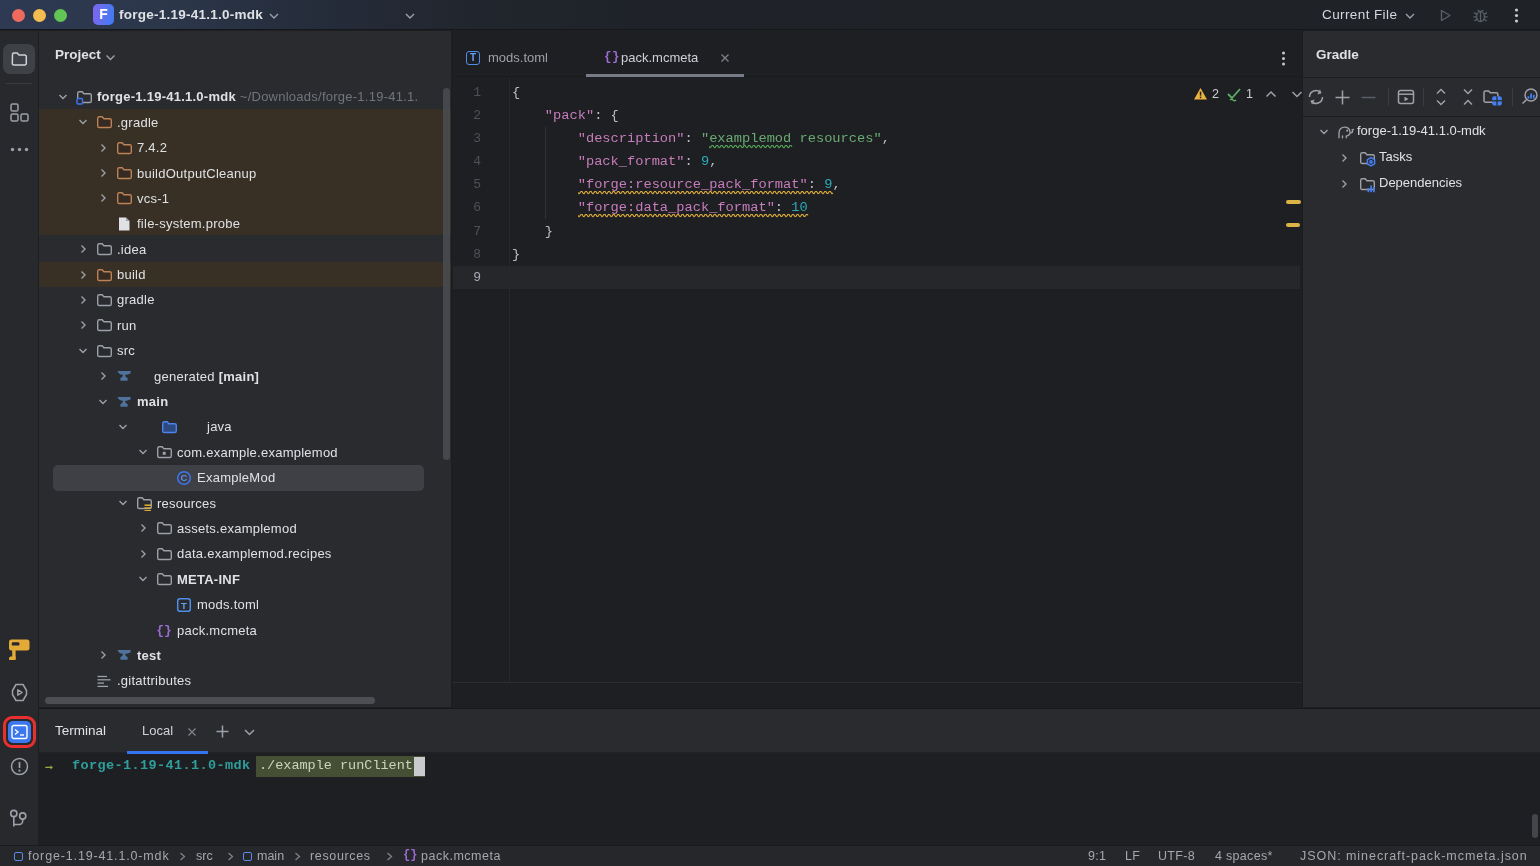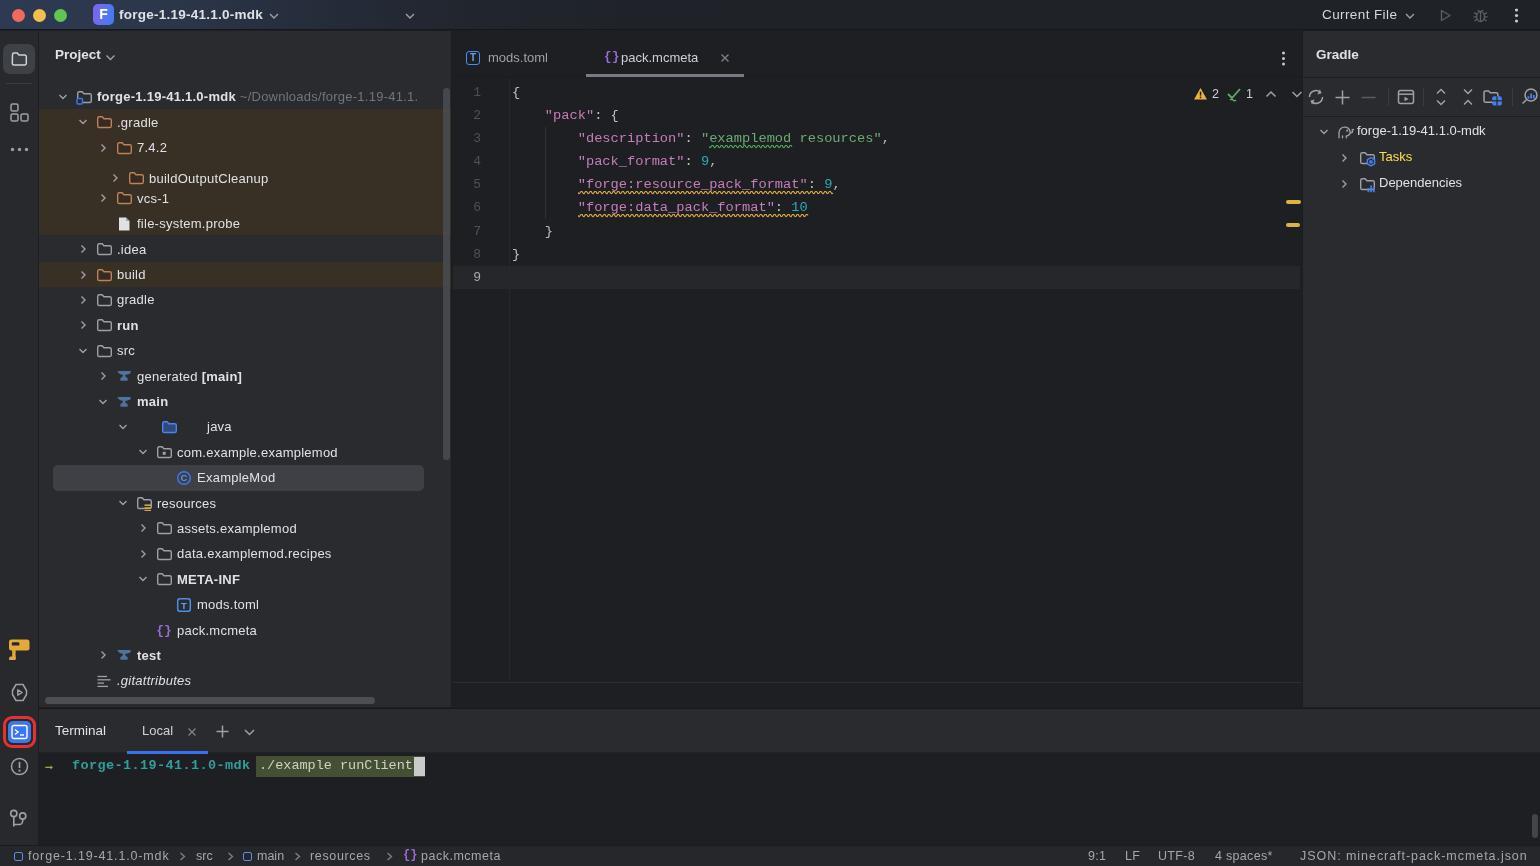--- a/index.html
+++ b/index.html
@@ -151,21 +151,21 @@
               <polyline points="6.5,4.5 10,8 6.5,11.5" fill="none" stroke="#9da0a8" stroke-width="1.4"></polyline>
             </svg>
           </span>
           <span class="ic">
             <svg width="16" height="16" viewBox="0 0 16 16">
               <path d="M1.7 4.4 c0-.9.7-1.6 1.6-1.6 h2.9 l1.7 1.9 h5.8 c.9 0 1.6.7 1.6 1.6 v5.6 c0 .9-.7 1.6-1.6 1.6 H3.3 c-.9 0-1.6-.7-1.6-1.6 Z" fill="#352b22" stroke="#bd8256" stroke-width="1.4"></path>
             </svg>
           </span>
           <span class="lbl" style="white-space:pre;">7.4.2</span>
         </div>
-<div class="row" style="left:68px;top:129.5px;align-items:flex-end;">
+<div class="row" style="left:56px;top:129.5px;">
           <span class="chev" style="margin-right:5px;">
             <svg width="16" height="16" viewBox="0 0 16 16">
               <polyline points="6.5,4.5 10,8 6.5,11.5" fill="none" stroke="#9da0a8" stroke-width="1.4"></polyline>
             </svg>
           </span>
           <span class="ic">
             <svg width="16" height="16" viewBox="0 0 16 16">
               <path d="M1.7 4.4 c0-.9.7-1.6 1.6-1.6 h2.9 l1.7 1.9 h5.8 c.9 0 1.6.7 1.6 1.6 v5.6 c0 .9-.7 1.6-1.6 1.6 H3.3 c-.9 0-1.6-.7-1.6-1.6 Z" fill="#352b22" stroke="#bd8256" stroke-width="1.4"></path>
             </svg>
           </span>
@@ -239,21 +239,21 @@
           <span class="chev" style="margin-right:5px;">
             <svg width="16" height="16" viewBox="0 0 16 16">
               <polyline points="6.5,4.5 10,8 6.5,11.5" fill="none" stroke="#9da0a8" stroke-width="1.4"></polyline>
             </svg>
           </span>
           <span class="ic">
             <svg width="16" height="16" viewBox="0 0 16 16">
               <path d="M1.7 4.4 c0-.9.7-1.6 1.6-1.6 h2.9 l1.7 1.9 h5.8 c.9 0 1.6.7 1.6 1.6 v5.6 c0 .9-.7 1.6-1.6 1.6 H3.3 c-.9 0-1.6-.7-1.6-1.6 Z" fill="none" stroke="#9da0a8" stroke-width="1.4"></path>
             </svg>
           </span>
-          <span class="lbl" style="white-space:pre;font-weight:bold;">run</span>
+          <span class="lbl" style="white-space:pre;">run</span>
         </div>
 <div class="row" style="left:36px;top:307.2px;">
           <span class="chev" style="margin-right:5px;">
             <svg width="16" height="16" viewBox="0 0 16 16">
               <polyline points="4.5,6 8,9.5 11.5,6" fill="none" stroke="#9da0a8" stroke-width="1.4"></polyline>
             </svg>
           </span>
           <span class="ic">
             <svg width="16" height="16" viewBox="0 0 16 16">
               <path d="M1.7 4.4 c0-.9.7-1.6 1.6-1.6 h2.9 l1.7 1.9 h5.8 c.9 0 1.6.7 1.6 1.6 v5.6 c0 .9-.7 1.6-1.6 1.6 H3.3 c-.9 0-1.6-.7-1.6-1.6 Z" fill="none" stroke="#9da0a8" stroke-width="1.4"></path>
@@ -265,21 +265,21 @@
           <span class="chev" style="margin-right:5px;">
             <svg width="16" height="16" viewBox="0 0 16 16">
               <polyline points="6.5,4.5 10,8 6.5,11.5" fill="none" stroke="#9da0a8" stroke-width="1.4"></polyline>
             </svg>
           </span>
           <span class="ic">
             <svg width="16" height="16" viewBox="0 0 16 16">
               <path d="M1.4 3 H14.6 V5.2 C12.5 6.3 10.6 6.7 9.1 6.7 C9 8.3 9.9 9.5 11.6 10 V12.7 H4.4 V10 C6.1 9.5 7 8.3 6.9 6.7 C4.2 6.6 2.3 5.4 1.4 3 Z" fill="#50739e"></path>
             </svg>
           </span>
-          <span class="lbl" style="white-space:pre;">generated <b>[main]</b></span>
+          <span class="lbl" style="white-space:pre;margin-left:17px;">generated <b>[main]</b></span>
         </div>
 <div class="row" style="left:56px;top:358.0px;">
           <span class="chev" style="margin-right:5px;">
             <svg width="16" height="16" viewBox="0 0 16 16">
               <polyline points="4.5,6 8,9.5 11.5,6" fill="none" stroke="#9da0a8" stroke-width="1.4"></polyline>
             </svg>
           </span>
           <span class="ic">
             <svg width="16" height="16" viewBox="0 0 16 16">
               <path d="M1.4 3 H14.6 V5.2 C12.5 6.3 10.6 6.7 9.1 6.7 C9 8.3 9.9 9.5 11.6 10 V12.7 H4.4 V10 C6.1 9.5 7 8.3 6.9 6.7 C4.2 6.6 2.3 5.4 1.4 3 Z" fill="#50739e"></path>
@@ -411,21 +411,21 @@
               <polyline points="6.5,4.5 10,8 6.5,11.5" fill="none" stroke="#9da0a8" stroke-width="1.4"></polyline>
             </svg>
           </span>
           <span class="ic">
             <svg width="16" height="16" viewBox="0 0 16 16">
               <path d="M1.4 3 H14.6 V5.2 C12.5 6.3 10.6 6.7 9.1 6.7 C9 8.3 9.9 9.5 11.6 10 V12.7 H4.4 V10 C6.1 9.5 7 8.3 6.9 6.7 C4.2 6.6 2.3 5.4 1.4 3 Z" fill="#50739e"></path>
             </svg>
           </span>
           <span class="lbl" style="white-space:pre;"><b>test</b></span>
         </div>
-<div class="row" style="left:36px;top:637.3px;font-style:italic;">
+<div class="row" style="left:36px;top:637.3px;">
           <span class="chev" style="margin-right:5px;">
             <span style="width:16px;height:16px;"></span>
           </span>
           <span class="ic">
             <svg width="16" height="16" viewBox="0 0 16 16">
               <g stroke="#9da0a8" stroke-width="1.3">
                 <line x1="1.5" y1="3.5" x2="11" y2="3.5"></line>
                 <line x1="1.5" y1="6.8" x2="14.5" y2="6.8"></line>
                 <line x1="1.5" y1="10.1" x2="8" y2="10.1"></line>
                 <line x1="1.5" y1="13.4" x2="12" y2="13.4"></line>
@@ -595,21 +595,21 @@
       </div>
       <div class="abs" style="left:56px;top:119px;">
         <svg width="17" height="17" viewBox="0 0 17 17">
           <path d="M1.7 4.4 c0-.9.7-1.6 1.6-1.6 h2.9 l1.7 1.9 h5.8 c.9 0 1.6.7 1.6 1.6 v5.6 c0 .9-.7 1.6-1.6 1.6 H3.3 c-.9 0-1.6-.7-1.6-1.6 Z" fill="none" stroke="#9da0a8" stroke-width="1.4"></path>
           <g fill="#292b2f" stroke="#467ff2" stroke-width="1.5">
             <path d="M12 7.6 l3.6 2.1 v4.2 L12 16 l-3.6-2.1 v-4.2 Z"></path>
             <circle cx="12" cy="11.9" r="1.1"></circle>
           </g>
         </svg>
       </div>
-      <div class="abs" style="left:76px;top:118px;font-size:13px;color:#fde047;">Tasks</div>
+      <div class="abs" style="left:76px;top:118px;font-size:13px;color:#e5e5e5;">Tasks</div>
 <div class="abs" style="left:33px;top:145px;width:16px;height:16px;">
         <svg width="16" height="16" viewBox="0 0 16 16">
           <polyline points="6.5,4.5 10,8 6.5,11.5" fill="none" stroke="#9da0a8" stroke-width="1.4"></polyline>
         </svg>
       </div>
       <div class="abs" style="left:56px;top:145px;">
         <svg width="17" height="17" viewBox="0 0 17 17">
           <path d="M1.7 4.4 c0-.9.7-1.6 1.6-1.6 h2.9 l1.7 1.9 h5.8 c.9 0 1.6.7 1.6 1.6 v5.6 c0 .9-.7 1.6-1.6 1.6 H3.3 c-.9 0-1.6-.7-1.6-1.6 Z" fill="none" stroke="#9da0a8" stroke-width="1.4"></path>
           <g stroke="#467ff2" stroke-width="1.7">
             <line x1="9.3" y1="16.2" x2="9.3" y2="12"></line>

